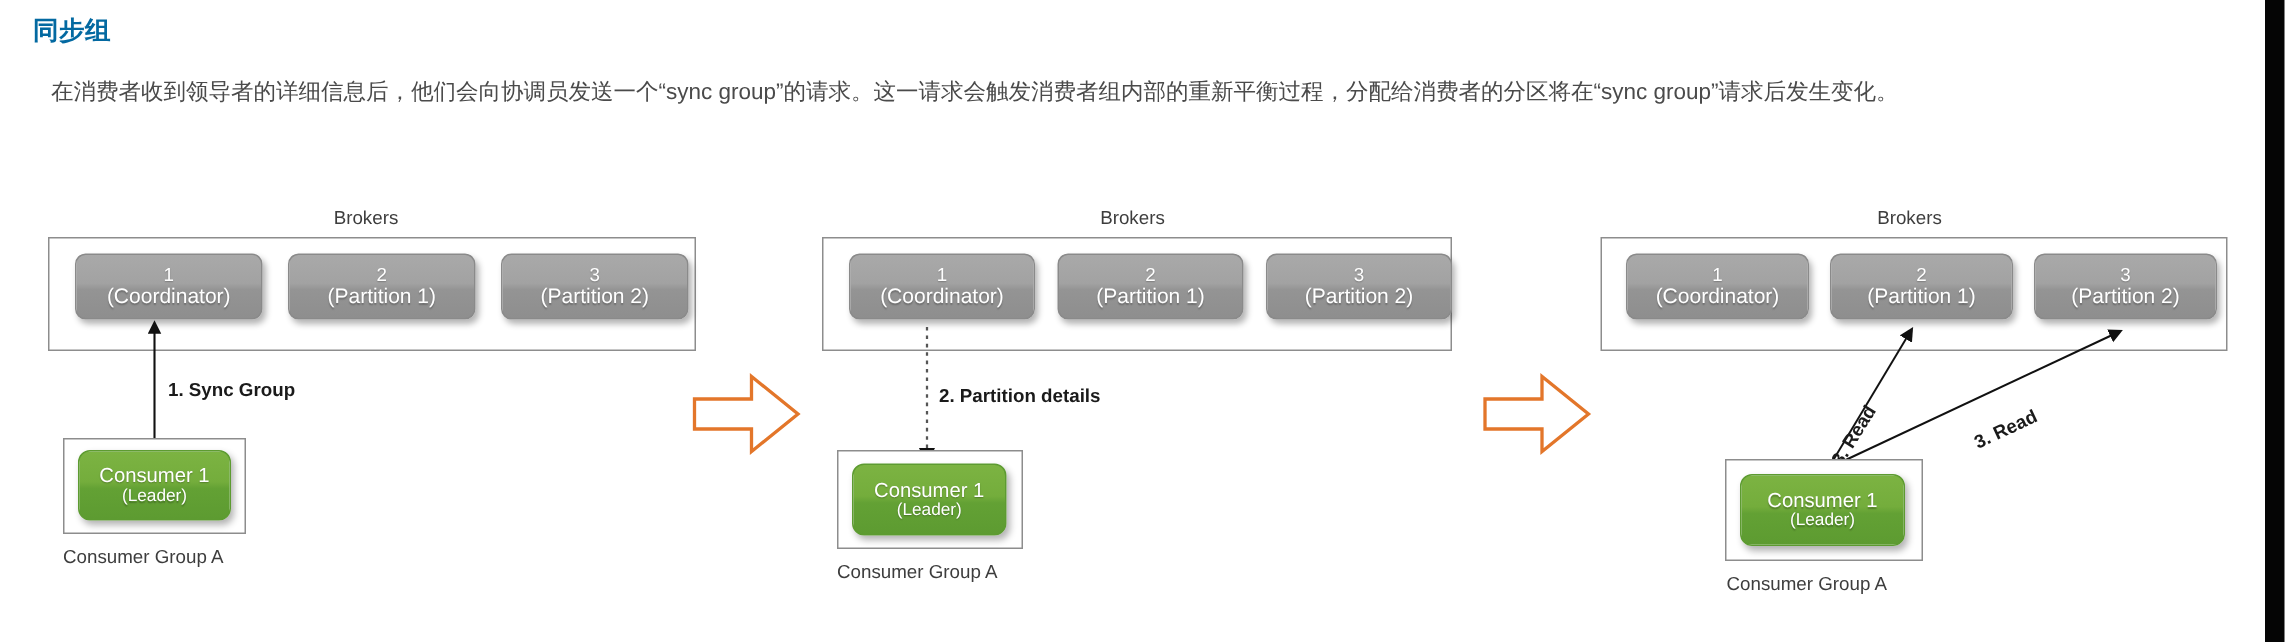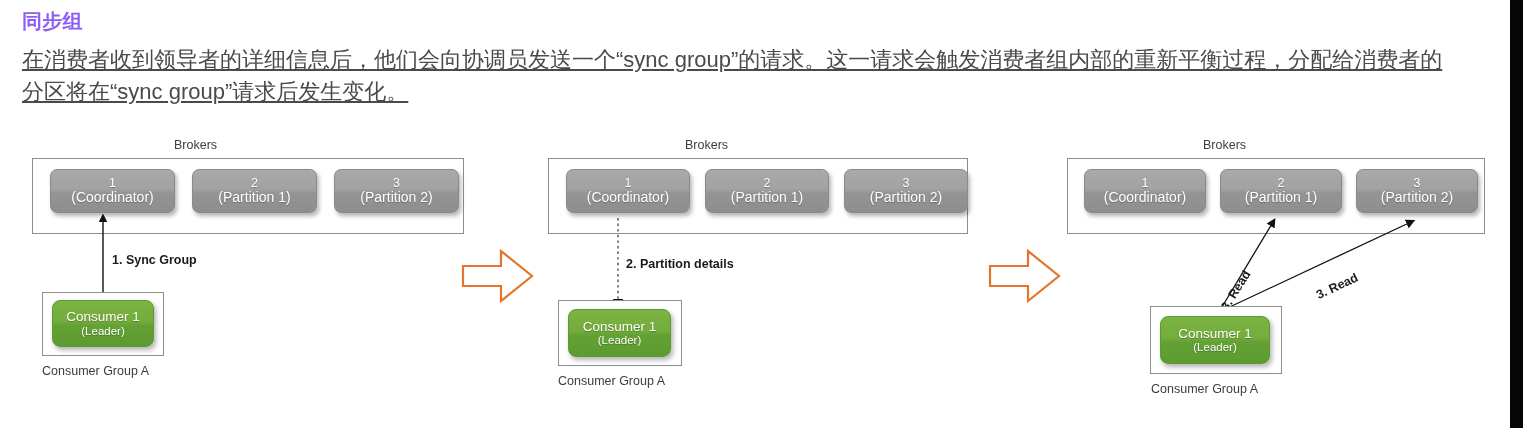--- a/index.html
+++ b/index.html
@@ -17,34 +17,33 @@
   }
 
   
   .article {
     position: absolute;
     left: 22px;
     top: 8px;
     width: 1450px;
   }
   .article-heading {
-    font-size: 20px;
+    font-size: 17px;
     font-weight: bold;
-    color: #8b5cf6;
+    color: #0369a1;
     line-height: 26px;
     margin: 0 0 10px 0;
     letter-spacing: 0.3px;
   }
   .article-body {
-    font-size: 22px;
+    font-size: 15px;
     line-height: 32px;
     color: #4a4a4a;
-    margin: 0;
+    margin: 12px;
     max-width: 1425px;
-    text-decoration: underline;
   }
 
   
   .figure {
     position: absolute;
     left: 0;
     top: 136px;
     width: 1523px;
     height: 278px;
   }
@@ -57,20 +56,21 @@
   .panel-1 { left: 24px;   width: 445px; }
   .panel-2 { left: 540px;  width: 445px; }
   .panel-3 { left: 1055px; width: 440px; }
 
   
   .brokers-label {
     position: absolute;
     top: 2px;
     font-size: 12.5px;
     color: #3d3d3d;
+    text-align: center;
     white-space: nowrap;
   }
 
   
   .brokers-box {
     position: absolute;
     border: 1px solid #8d8d8d;
     background: #ffffff;
     box-sizing: border-box;
   }

